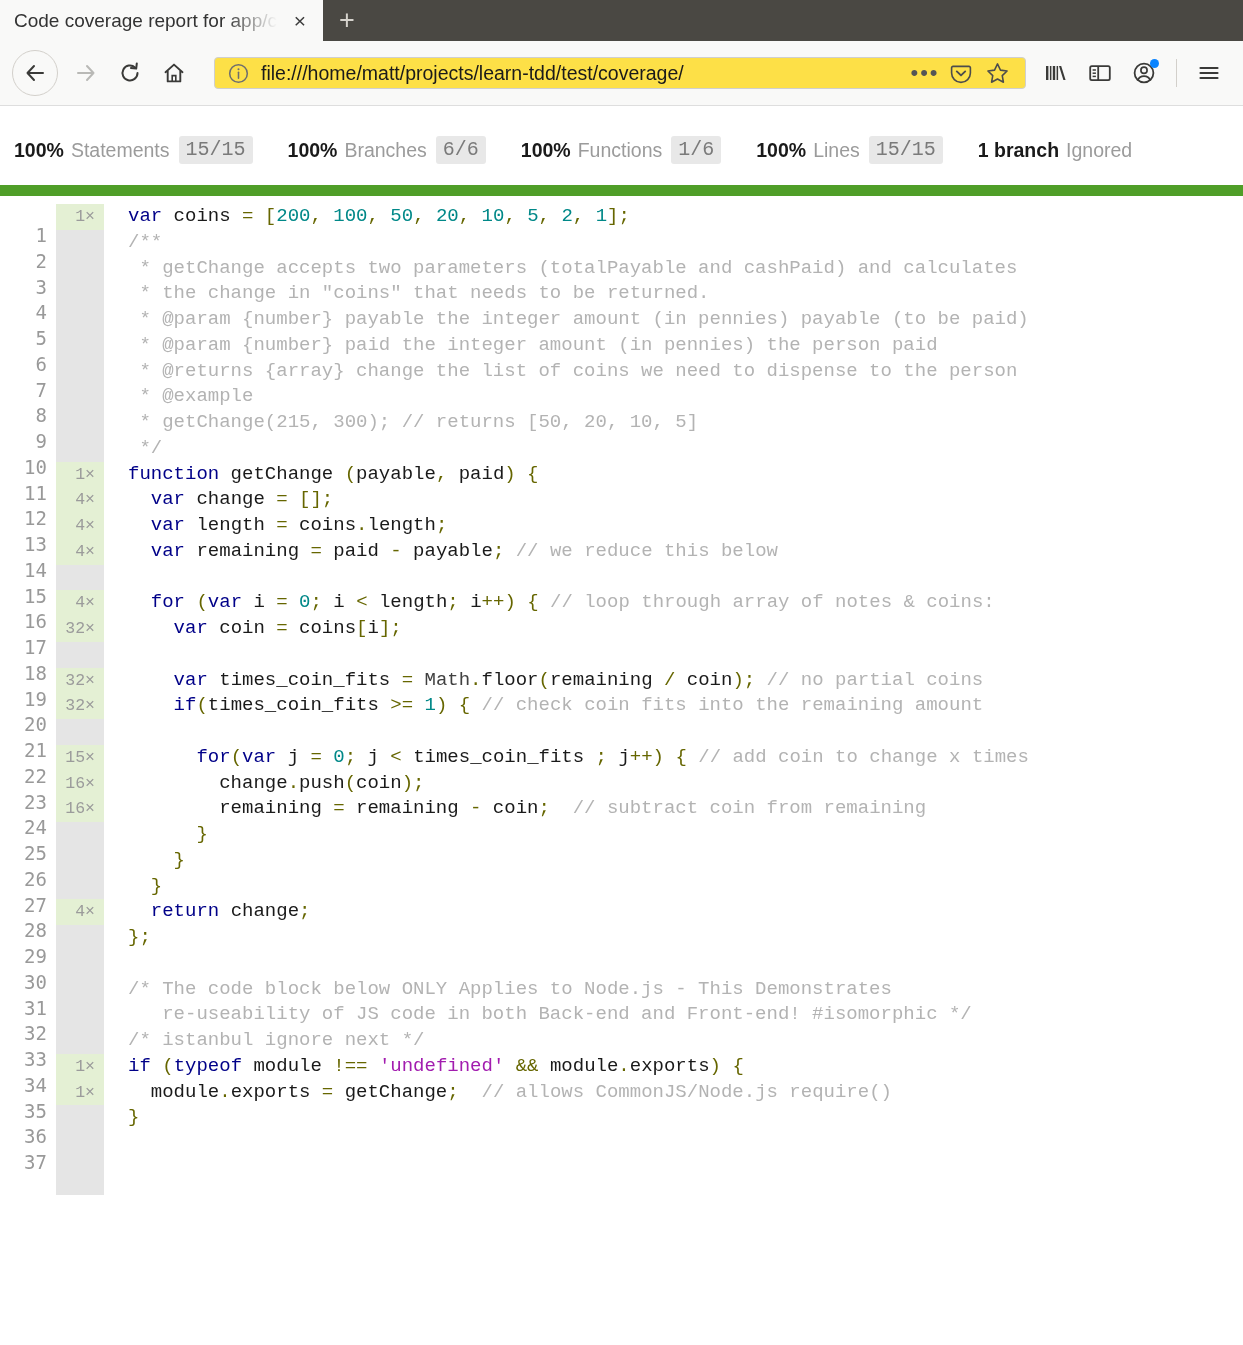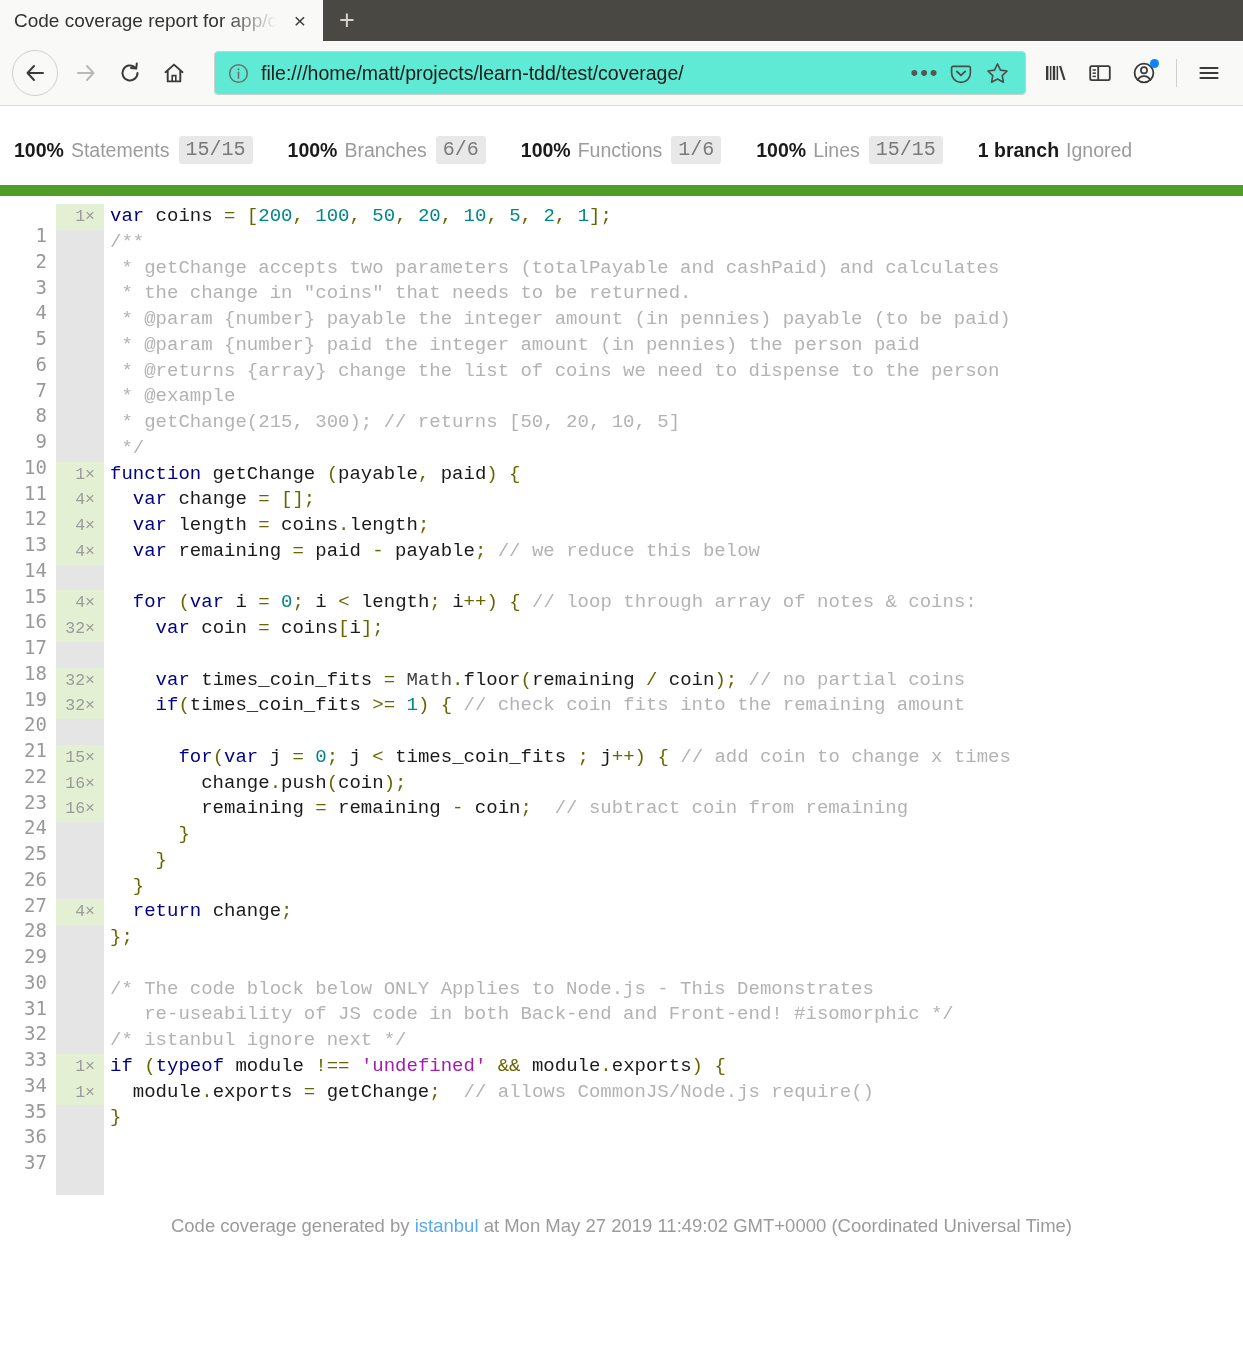--- a/index.html
+++ b/index.html
@@ -69,23 +69,23 @@
   .navbtn.back {
     border: 1.5px solid #d3d0cb;
     border-radius: 50%;
     width: 46px; height: 46px;
     margin-right: 6px;
   }
   .navbtn.fwd { color: #b9b9b6; }
 
   .urlbar {
     flex: 1;
-    height: 44px;
+    height: 32px;
     margin: 0 8px 0 18px;
-    background: #5eead4;
+    background: #fde047;
     border: 1px solid #cfcfcf;
     border-radius: 4px;
     display: flex;
     align-items: center;
     padding: 0 10px 0 12px;
     min-width: 0;
   }
   .url-text {
     flex: 1;
     font-size: 19.5px;
@@ -178,21 +178,21 @@
     background: #e5e5e5;
   }
   .gutter-counts .cnt {
     height: 25.75px;
     line-height: 25.75px;
     padding-right: 9px;
   }
   .gutter-counts .cnt.hit { background: #e4f0d4; }
   .code-col {
     flex: 1;
-    padding-left: 6px;
+    padding-left: 24px;
     white-space: pre;
     color: #1a1a1a;
     overflow: hidden;
   }
   .code-col .ln { height: 25.75px; }
 
   
   .t-kw  { color: #000088; font-weight: normal; }
   .t-num { color: #008888; }
   .t-str { color: #a21caf; }
@@ -436,19 +436,14 @@
         <div class="cnt"></div>
         <div class="cnt"></div>
         <div class="cnt hit">1×</div>
         <div class="cnt hit">1×</div>
         <div class="cnt"></div>
         <div class="cnt"></div>
       </div>
     <div class="code-col" id="code-col"><div class="ln"><span class="t-kw">var</span><span class="t-pln"> coins </span><span class="t-pun">=</span><span class="t-pln"> </span><span class="t-pun">[</span><span class="t-num">200</span><span class="t-pun">,</span><span class="t-pln"> </span><span class="t-num">100</span><span class="t-pun">,</span><span class="t-pln"> </span><span class="t-num">50</span><span class="t-pun">,</span><span class="t-pln"> </span><span class="t-num">20</span><span class="t-pun">,</span><span class="t-pln"> </span><span class="t-num">10</span><span class="t-pun">,</span><span class="t-pln"> </span><span class="t-num">5</span><span class="t-pun">,</span><span class="t-pln"> </span><span class="t-num">2</span><span class="t-pun">,</span><span class="t-pln"> </span><span class="t-num">1</span><span class="t-pun">];</span></div><div class="ln"><span class="t-com">/**</span></div><div class="ln"><span class="t-com"> * getChange accepts two parameters (totalPayable and cashPaid) and calculates</span></div><div class="ln"><span class="t-com"> * the change in "coins" that needs to be returned.</span></div><div class="ln"><span class="t-com"> * @param {number} payable the integer amount (in pennies) payable (to be paid)</span></div><div class="ln"><span class="t-com"> * @param {number} paid the integer amount (in pennies) the person paid</span></div><div class="ln"><span class="t-com"> * @returns {array} change the list of coins we need to dispense to the person</span></div><div class="ln"><span class="t-com"> * @example</span></div><div class="ln"><span class="t-com"> * getChange(215, 300); // returns [50, 20, 10, 5]</span></div><div class="ln"><span class="t-com"> */</span></div><div class="ln"><span class="t-kw">function</span><span class="t-pln"> getChange </span><span class="t-pun">(</span><span class="t-pln">payable</span><span class="t-pun">,</span><span class="t-pln"> paid</span><span class="t-pun">)</span><span class="t-pln"> </span><span class="t-pun">{</span></div><div class="ln"><span class="t-pln">  </span><span class="t-kw">var</span><span class="t-pln"> change </span><span class="t-pun">=</span><span class="t-pln"> </span><span class="t-pun">[];</span></div><div class="ln"><span class="t-pln">  </span><span class="t-kw">var</span><span class="t-pln"> length </span><span class="t-pun">=</span><span class="t-pln"> coins</span><span class="t-pun">.</span><span class="t-pln">length</span><span class="t-pun">;</span></div><div class="ln"><span class="t-pln">  </span><span class="t-kw">var</span><span class="t-pln"> remaining </span><span class="t-pun">=</span><span class="t-pln"> paid </span><span class="t-pun">-</span><span class="t-pln"> payable</span><span class="t-pun">;</span><span class="t-pln"> </span><span class="t-com">// we reduce this below</span></div><div class="ln">&nbsp;</div><div class="ln"><span class="t-pln">  </span><span class="t-kw">for</span><span class="t-pln"> </span><span class="t-pun">(</span><span class="t-kw">var</span><span class="t-pln"> i </span><span class="t-pun">=</span><span class="t-pln"> </span><span class="t-num">0</span><span class="t-pun">;</span><span class="t-pln"> i </span><span class="t-pun">&lt;</span><span class="t-pln"> length</span><span class="t-pun">;</span><span class="t-pln"> i</span><span class="t-pun">++)</span><span class="t-pln"> </span><span class="t-pun">{</span><span class="t-pln"> </span><span class="t-com">// loop through array of notes &amp; coins:</span></div><div class="ln"><span class="t-pln">    </span><span class="t-kw">var</span><span class="t-pln"> coin </span><span class="t-pun">=</span><span class="t-pln"> coins</span><span class="t-pun">[</span><span class="t-pln">i</span><span class="t-pun">];</span></div><div class="ln">&nbsp;</div><div class="ln"><span class="t-pln">    </span><span class="t-kw">var</span><span class="t-pln"> times_coin_fits </span><span class="t-pun">=</span><span class="t-pln"> </span><span class="t-typ">Math</span><span class="t-pun">.</span><span class="t-pln">floor</span><span class="t-pun">(</span><span class="t-pln">remaining </span><span class="t-pun">/</span><span class="t-pln"> coin</span><span class="t-pun">);</span><span class="t-pln"> </span><span class="t-com">// no partial coins</span></div><div class="ln"><span class="t-pln">    </span><span class="t-kw">if</span><span class="t-pun">(</span><span class="t-pln">times_coin_fits </span><span class="t-pun">&gt;=</span><span class="t-pln"> </span><span class="t-num">1</span><span class="t-pun">)</span><span class="t-pln"> </span><span class="t-pun">{</span><span class="t-pln"> </span><span class="t-com">// check coin fits into the remaining amount</span></div><div class="ln">&nbsp;</div><div class="ln"><span class="t-pln">      </span><span class="t-kw">for</span><span class="t-pun">(</span><span class="t-kw">var</span><span class="t-pln"> j </span><span class="t-pun">=</span><span class="t-pln"> </span><span class="t-num">0</span><span class="t-pun">;</span><span class="t-pln"> j </span><span class="t-pun">&lt;</span><span class="t-pln"> times_coin_fits </span><span class="t-pun">;</span><span class="t-pln"> j</span><span class="t-pun">++)</span><span class="t-pln"> </span><span class="t-pun">{</span><span class="t-pln"> </span><span class="t-com">// add coin to change x times</span></div><div class="ln"><span class="t-pln">        change</span><span class="t-pun">.</span><span class="t-pln">push</span><span class="t-pun">(</span><span class="t-pln">coin</span><span class="t-pun">);</span></div><div class="ln"><span class="t-pln">        remaining </span><span class="t-pun">=</span><span class="t-pln"> remaining </span><span class="t-pun">-</span><span class="t-pln"> coin</span><span class="t-pun">;</span><span class="t-pln">  </span><span class="t-com">// subtract coin from remaining</span></div><div class="ln"><span class="t-pln">      </span><span class="t-pun">}</span></div><div class="ln"><span class="t-pln">    </span><span class="t-pun">}</span></div><div class="ln"><span class="t-pln">  </span><span class="t-pun">}</span></div><div class="ln"><span class="t-pln">  </span><span class="t-kw">return</span><span class="t-pln"> change</span><span class="t-pun">;</span></div><div class="ln"><span class="t-pun">};</span></div><div class="ln">&nbsp;</div><div class="ln"><span class="t-com">/* The code block below ONLY Applies to Node.js - This Demonstrates</span></div><div class="ln"><span class="t-com">   re-useability of JS code in both Back-end and Front-end! #isomorphic */</span></div><div class="ln"><span class="t-com">/* istanbul ignore next */</span></div><div class="ln"><span class="t-kw">if</span><span class="t-pln"> </span><span class="t-pun">(</span><span class="t-kw">typeof</span><span class="t-pln"> module </span><span class="t-pun">!==</span><span class="t-pln"> </span><span class="t-str">'undefined'</span><span class="t-pln"> </span><span class="t-pun">&amp;&amp;</span><span class="t-pln"> module</span><span class="t-pun">.</span><span class="t-pln">exports</span><span class="t-pun">)</span><span class="t-pln"> </span><span class="t-pun">{</span></div><div class="ln"><span class="t-pln">  module</span><span class="t-pun">.</span><span class="t-pln">exports </span><span class="t-pun">=</span><span class="t-pln"> getChange</span><span class="t-pun">;</span><span class="t-pln">  </span><span class="t-com">// allows CommonJS/Node.js require()</span></div><div class="ln"><span class="t-pun">}</span></div><div class="ln">&nbsp;</div></div>
   </div>
 
-  <div class="footer">
-    <span>Code coverage generated by</span>
-    <a href="#">istanbul</a>
-    <span>at Mon May 27 2019 11:49:02 GMT+0000 (Coordinated Universal Time)</span>
-  </div>
 
 </div>
 
 </body></html>

